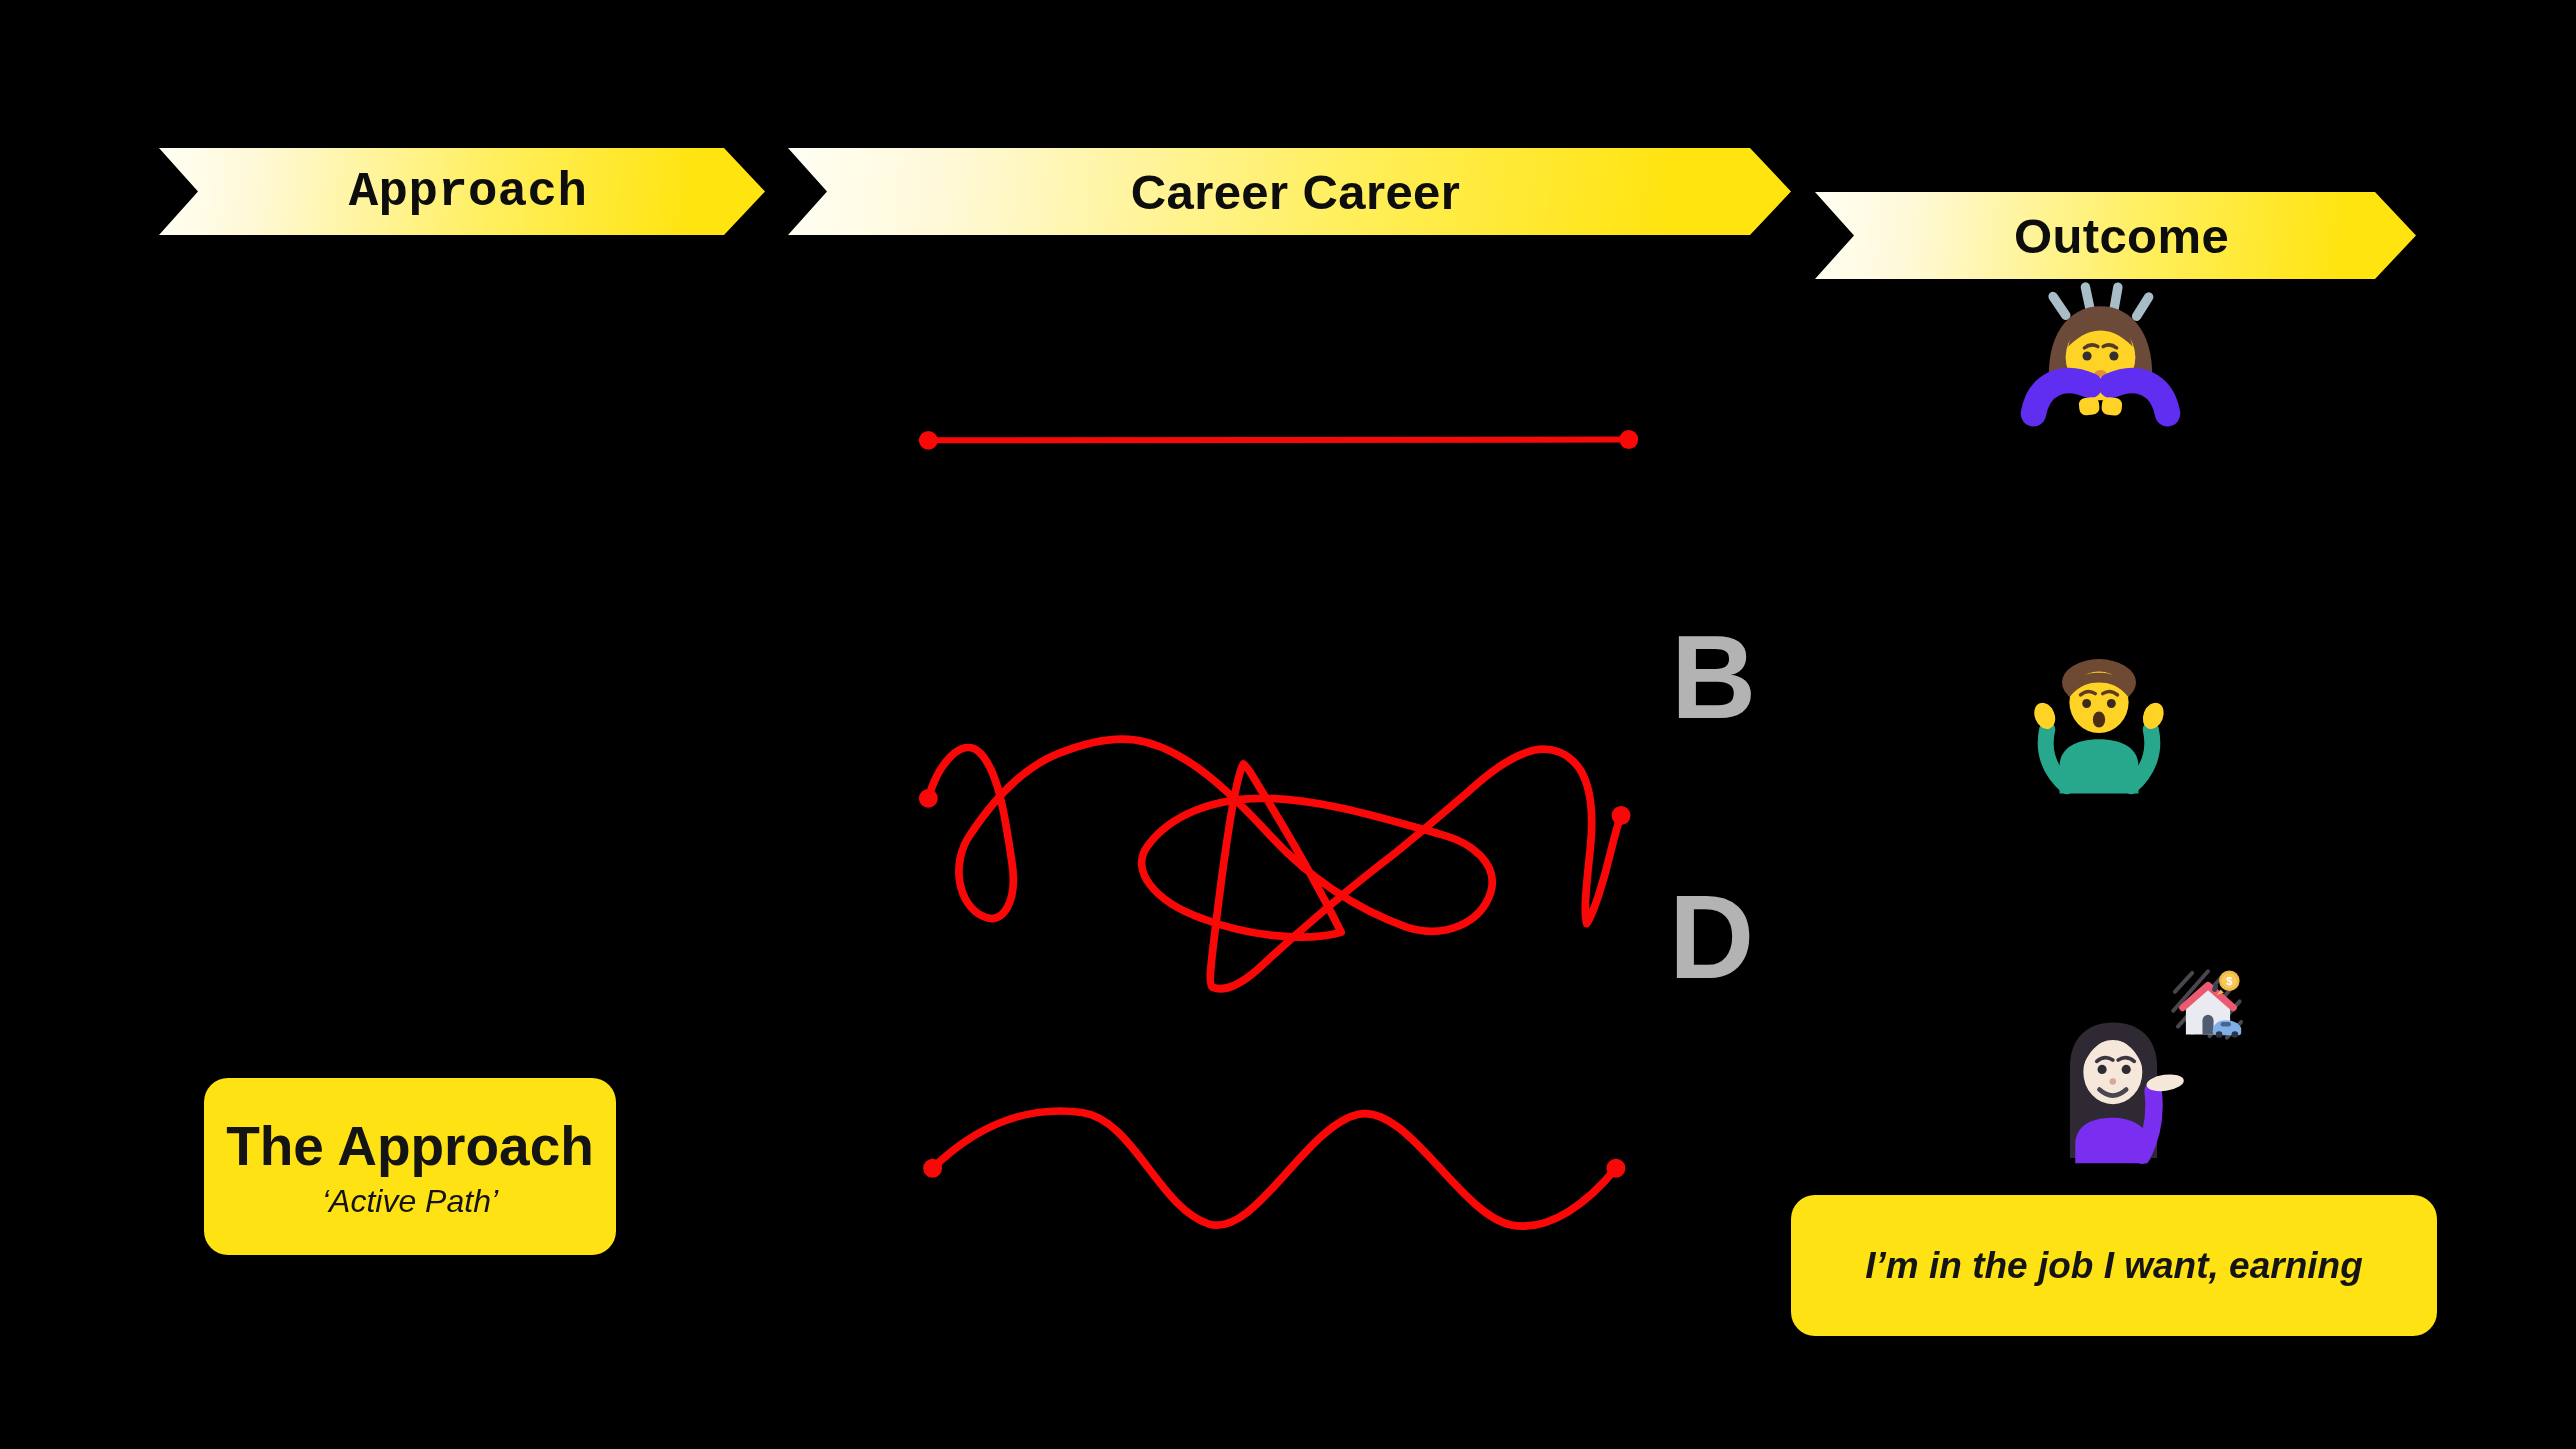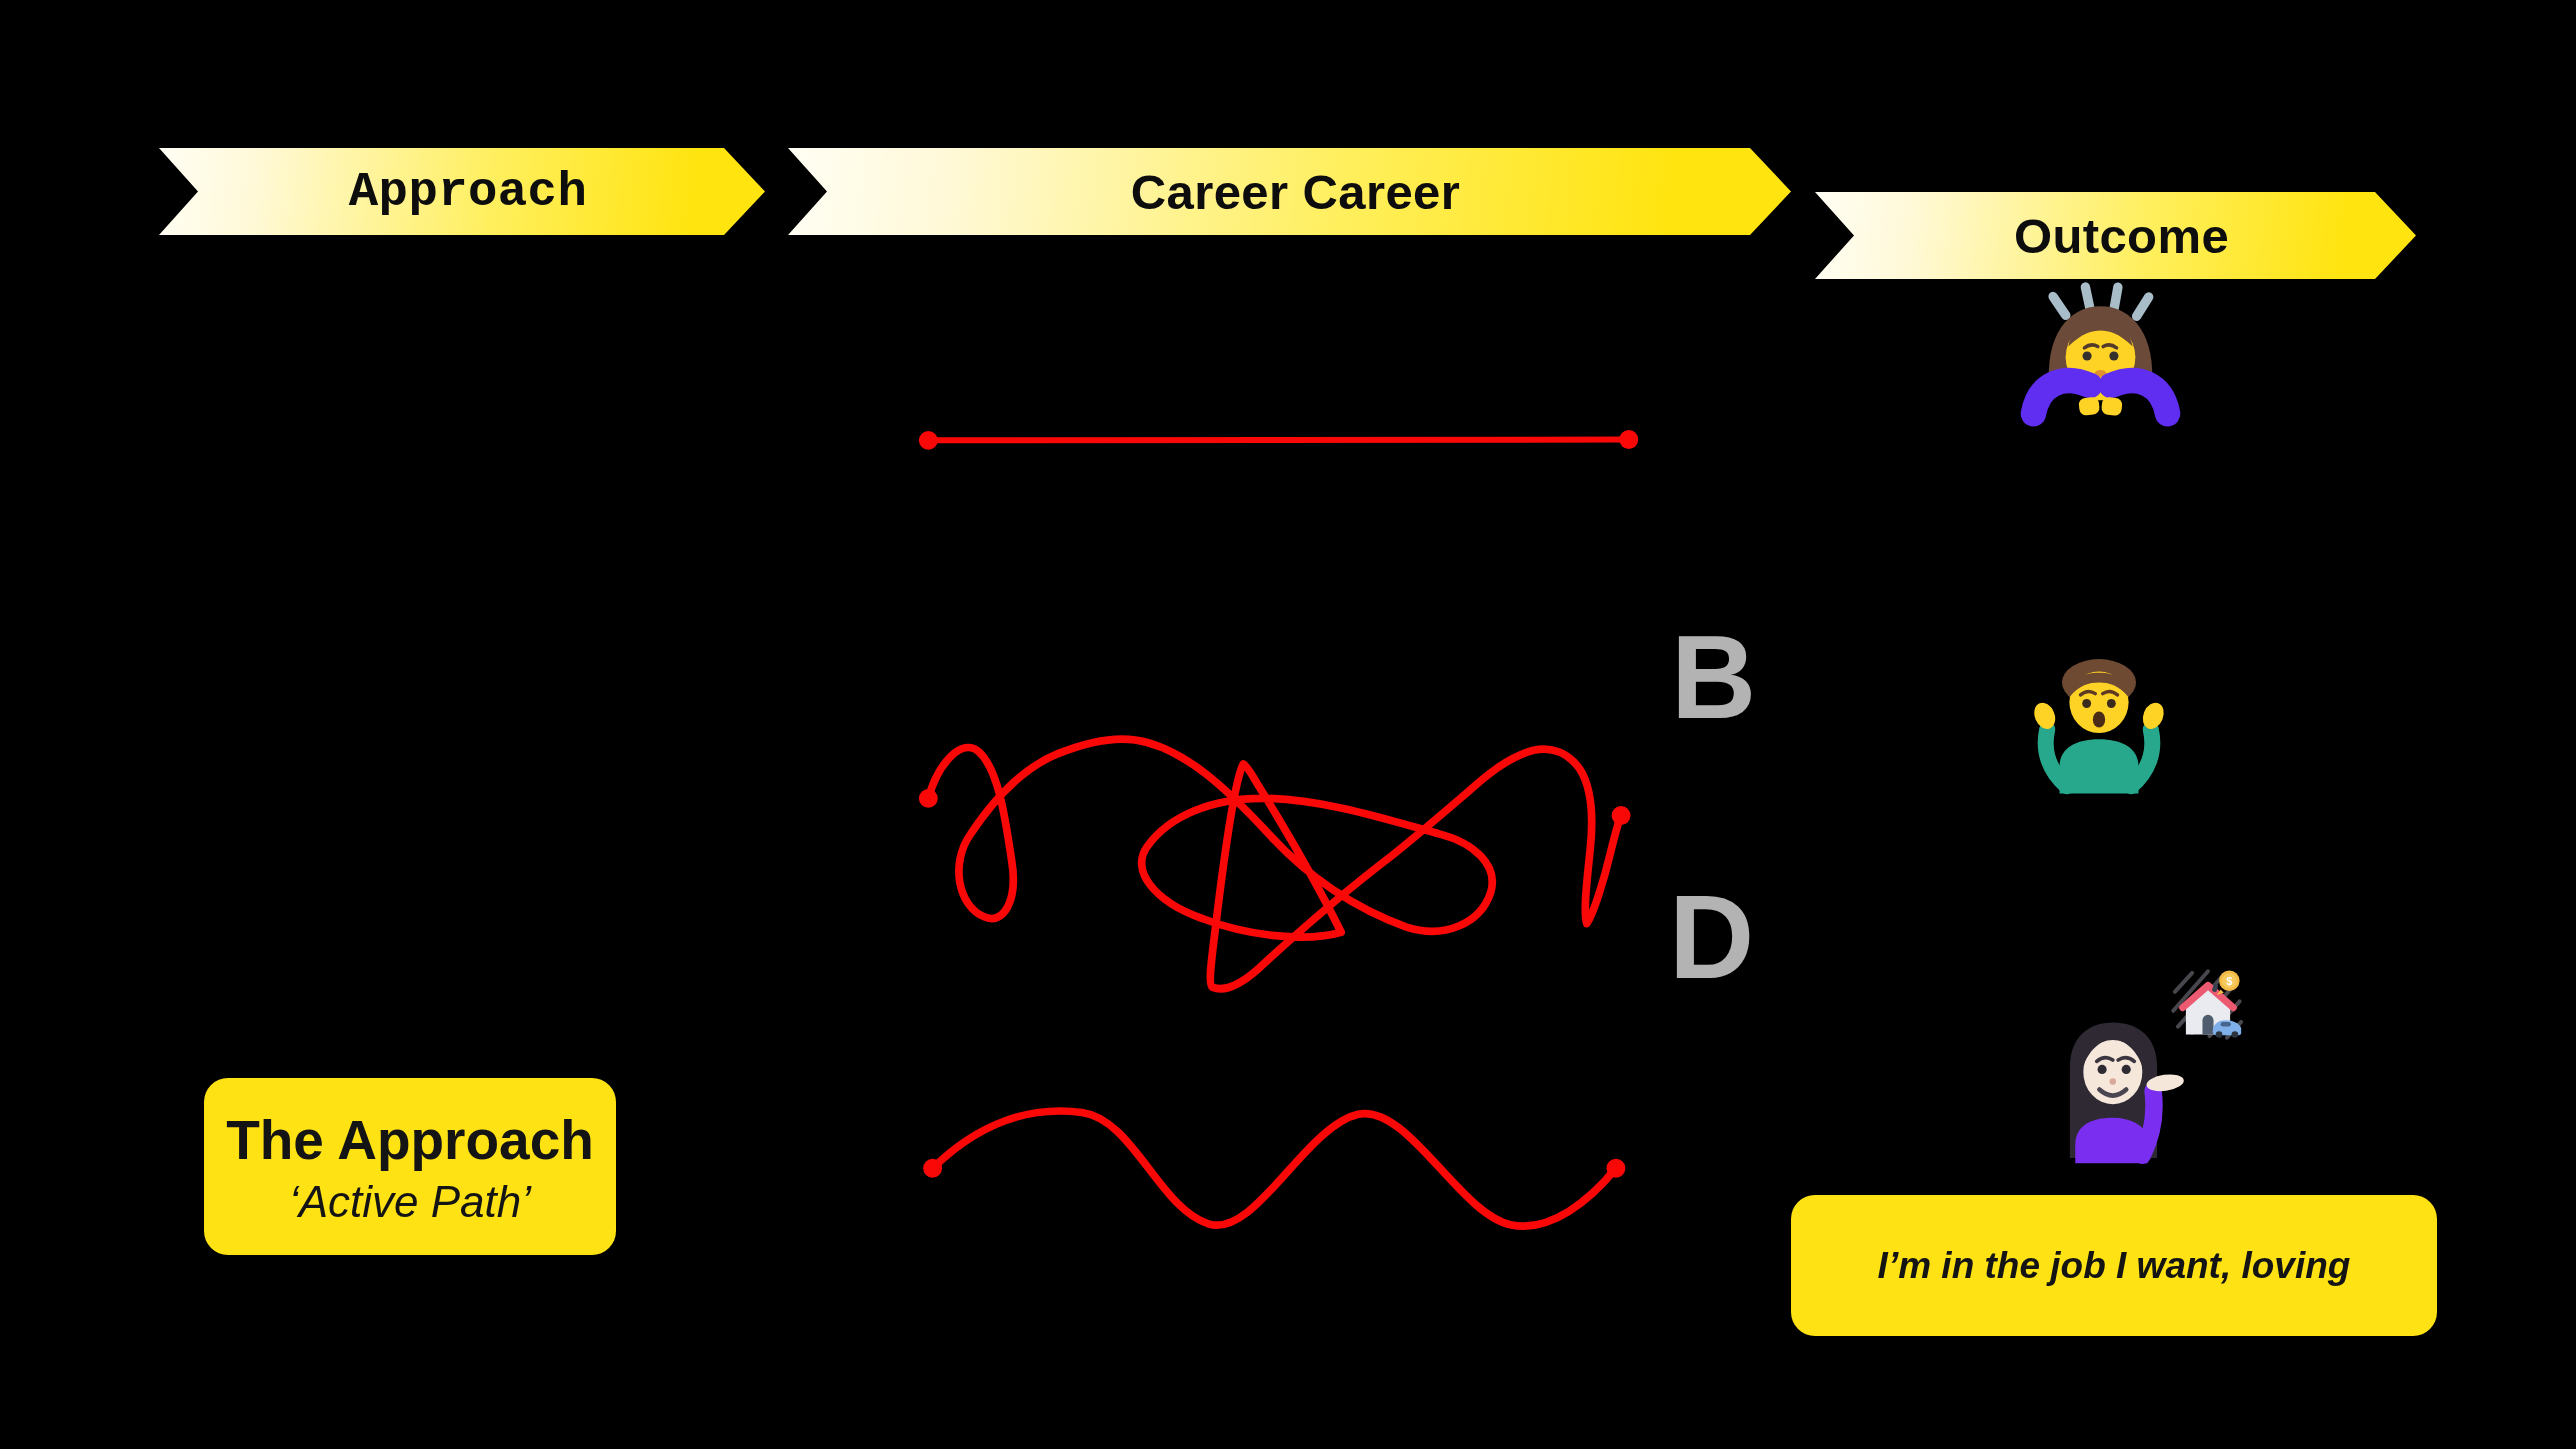--- a/index.html
+++ b/index.html
@@ -35,21 +35,21 @@
   .emoji.tipping{left:2035px;top:1005px;width:161px;height:161px;}
   .emoji.house{left:2167px;top:965px;width:82px;height:79px;}
 
   .yellow-box{
     position:absolute;background:#ffe213;border-radius:24px;
     display:flex;flex-direction:column;align-items:center;justify-content:center;
     color:#141414;text-align:center;
   }
   .solution-box{left:204px;top:1078px;width:412px;height:177px;}
   .solution-box .title{font-size:55px;font-weight:700;line-height:1.2;}
-  .solution-box .subtitle{font-size:44px;font-style:italic;font-weight:500;margin-top:4px;}
+  .solution-box .subtitle{font-size:32px;font-style:italic;font-weight:500;margin-top:4px;}
   .speech-box{left:1791px;top:1195px;width:646px;height:141px;}
   .speech-box .line{font-size:37px;font-style:italic;font-weight:600;line-height:1.5;}
 </style>
 </head>
 <body>
 
 <div class="canvas">
 
   <div class="chev approach">
     <span>Approach</span>
@@ -190,17 +190,17 @@
     <circle cx="64" cy="88" r="4.2" fill="#2c3440"></circle>
     <circle cx="84" cy="88" r="4.2" fill="#2c3440"></circle>
   </svg>
 
   <div class="yellow-box solution-box">
     <div class="title">The Approach</div>
     <div class="subtitle">‘Active Path’</div>
   </div>
 
   <div class="yellow-box speech-box">
-    <div class="line">I’m in the job I want, loving</div>
+    <div class="line">I’m in the job I want, earning</div>
   </div>
 
 </div>
 
 
 </body></html>

